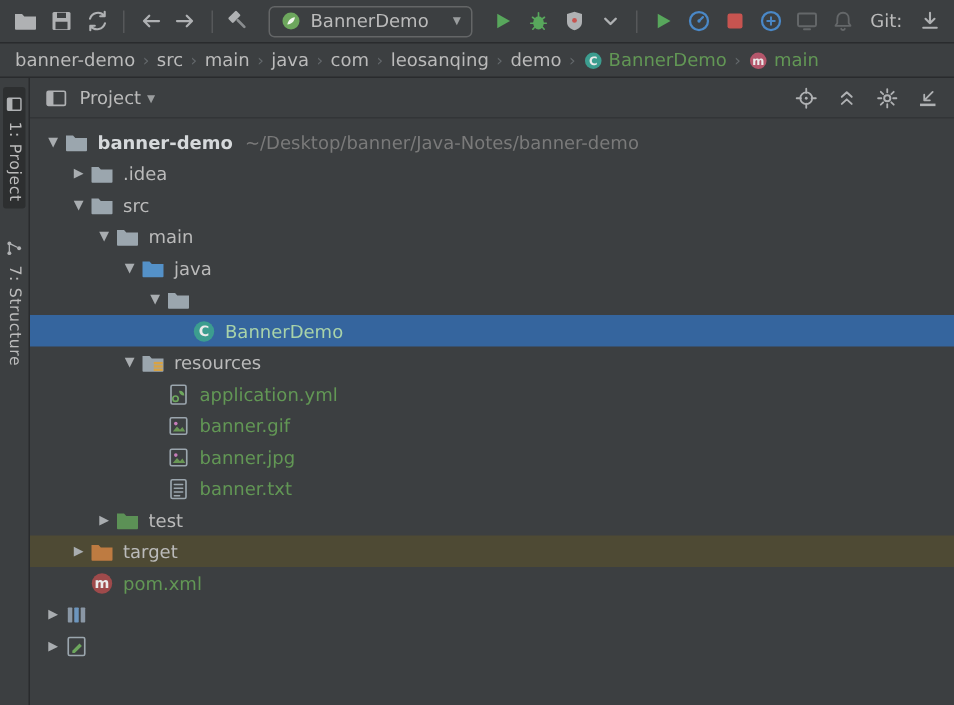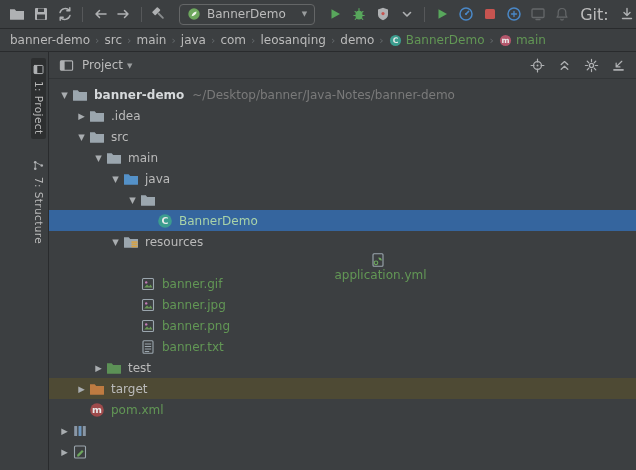--- a/index.html
+++ b/index.html
@@ -13,35 +13,35 @@
   svg * { stroke-linecap:round; stroke-linejoin:round; }
   .icon { display:inline-flex; align-items:center; justify-content:center; }
 
   
   .toolbar { height:29px; flex:none; display:flex; align-items:center; padding:0 5px; border-bottom:1px solid #292B2D; }
   .tb-btn { width:24px; height:22px; display:flex; align-items:center; justify-content:center; border-radius:3px; flex:none; }
   .tb-btn svg { width:16px; height:16px; display:block; }
   .tb-btn.dim { opacity:.35; }
   .tb-sep { width:1px; height:15px; background:#56585A; margin:0 5px; flex:none; }
   .tb-spacer { flex:1; }
-  .tb-label { color:#BBBBBB; font-size:16px; margin:0 6px; flex:none; }
+  .tb-label { color:#BBBBBB; font-size:12px; margin:0 6px; flex:none; }
   .run-combo { display:flex; align-items:center; height:21px; border:1px solid #646667; border-radius:4px; padding:0 7px; gap:6px; margin:0 8px; flex:none; }
   .run-combo svg { width:14px; height:14px; }
   .combo-label { color:#BBBBBB; font-size:12px; }
   .combo-arrow { color:#9A9D9E; font-size:7px; margin-left:10px; }
 
   
   .breadcrumbs { height:23px; flex:none; display:flex; align-items:center; padding:0 10px; font-size:12px; color:#BBBBBB; border-bottom:1px solid #292B2D; }
   .crumb { display:flex; align-items:center; gap:4px; }
   .crumb .icon svg { width:13px; height:13px; }
   .crumb.green { color:var(--green); }
   .crumb-sep { color:#63686B; margin:0 5px; font-size:11px; }
 
   
-  .body { flex:1; display:flex; min-height:0;padding-left:29px; }
+  .body { flex:1; display:flex; min-height:0; }
   .stripe { width:20px; flex:none; border-right:1px solid #292B2D; display:flex; flex-direction:column; align-items:center; padding-top:6px; gap:15px; }
   .stripe-tab { display:flex; flex-direction:column; align-items:center; padding:5px 1px; gap:5px; border-radius:2px; }
   .stripe-tab.active { background:rgba(0,0,0,.25); }
   .stripe-tab .icon svg { width:13px; height:13px; }
   .vlabel { writing-mode:vertical-rl; font-size:10.5px; color:#BBBBBB; letter-spacing:.4px; }
 
   .main { flex:1; display:flex; flex-direction:column; min-width:0; }
   .panel-header { height:27px; flex:none; display:flex; align-items:center; padding:0 10px; border-bottom:1px solid #323537; }
   .ph-icon svg { width:15px; height:15px; display:block; }
   .panel-title { color:#BBBBBB; font-size:12px; margin:0 4px 0 8px; }
@@ -360,21 +360,21 @@
           <span class="t-icon">
             <svg viewBox="0 0 16 16">
               <path d="M1 3.3h4.7L7.2 5H15v8.2a.6.6 0 0 1-.6.6H1.6a.6.6 0 0 1-.6-.6z" fill="#9BA6AE"></path>
               <rect x="8.5" y="7.3" width="6" height="1.6" fill="#D9A343"></rect>
               <rect x="8.5" y="9.5" width="6" height="1.6" fill="#D9A343"></rect>
               <rect x="8.5" y="11.7" width="6" height="1.6" fill="#D9A343"></rect>
             </svg>
           </span>
           <span class="label">resources</span>
         </div>
-        <div class="row" style="padding-left: 76px; flex-direction: column;">
+        <div class="row" style="padding-left: 76px;">
           <span class="arrow"></span>
           <span class="t-icon">
             <svg viewBox="0 0 16 16">
               <rect x="3" y="1.8" width="10" height="12.5" rx="1" fill="none" stroke="#9BA6AE" stroke-width="1.1"></rect>
               <path d="M8.4 5.6c2-.2 3.3.9 3.5 3-2 .2-3.3-.9-3.5-3z" fill="#6DA75D"></path>
               <circle cx="6" cy="10.8" r="1.8" fill="none" stroke="#6DA75D" stroke-width="1.1"></circle>
             </svg>
           </span>
           <span class="label green">application.yml</span>
         </div>
@@ -397,31 +397,20 @@
               <circle cx="6.2" cy="6.4" r="1.2" fill="#C77DBA"></circle>
               <path d="M4.2 11.6 7 8.4l2 2.1 1.6-1.9 1.9 3z" fill="#699755"></path>
             </svg>
           </span>
           <span class="label green">banner.jpg</span>
         </div>
         <div class="row" style="padding-left: 76px;">
           <span class="arrow"></span>
           <span class="t-icon">
             <svg viewBox="0 0 16 16">
-              <rect x="2.5" y="2.5" width="11" height="11" rx="1" fill="none" stroke="#9BA6AE" stroke-width="1.1"></rect>
-              <circle cx="6.2" cy="6.4" r="1.2" fill="#C77DBA"></circle>
-              <path d="M4.2 11.6 7 8.4l2 2.1 1.6-1.9 1.9 3z" fill="#699755"></path>
-            </svg>
-          </span>
-          <span class="label green">banner.png</span>
-        </div>
-        <div class="row" style="padding-left: 76px;">
-          <span class="arrow"></span>
-          <span class="t-icon">
-            <svg viewBox="0 0 16 16">
               <rect x="3" y="1.8" width="10" height="12.5" rx="1" fill="none" stroke="#9BA6AE" stroke-width="1.1"></rect>
               <path d="M5.2 5h5.6M5.2 7.5h5.6M5.2 10h5.6M5.2 12.5h3.6" stroke="#9BA6AE" stroke-width="1"></path>
             </svg>
           </span>
           <span class="label green">banner.txt</span>
         </div>
         <div class="row" style="padding-left: 42px;">
           <span class="arrow">▶</span>
           <span class="t-icon">
             <svg viewBox="0 0 16 16">

